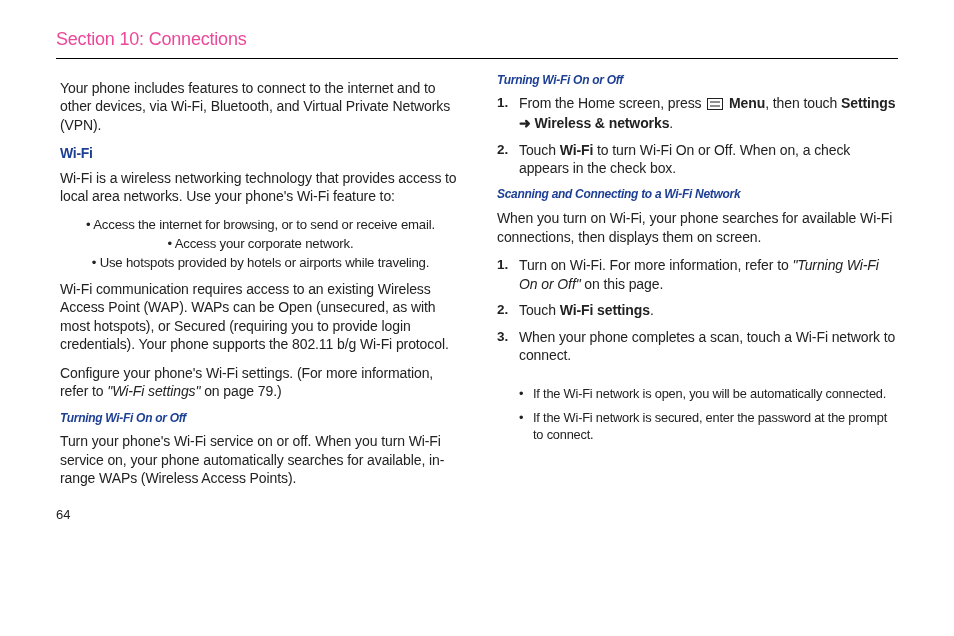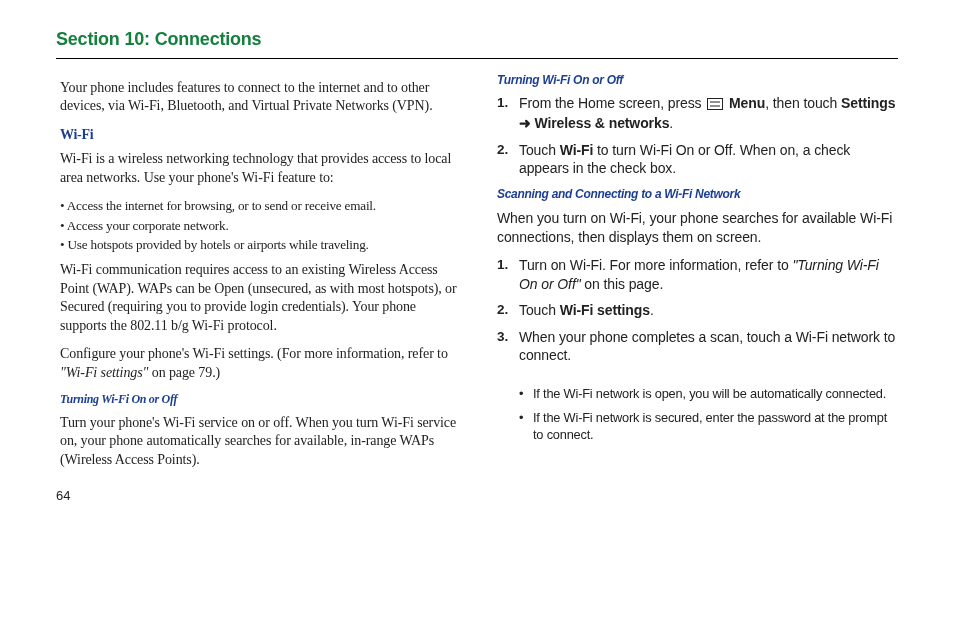--- a/index.html
+++ b/index.html
@@ -11,22 +11,22 @@
     font-stretch: condensed;
   }
   .page {
     box-sizing: border-box;
     padding: 28px 56px 10px 56px;
     font-size: 14px;
     line-height: 1.32;
     letter-spacing: -0.1px;
   }
   .title {
-    color: #15803d;
-    font-weight: 700;
+    color: #ec4899;
+    font-weight: 400;
     font-size: 18px;
     letter-spacing: -0.2px;
     padding-bottom: 6px;
   }
   hr.rule {
     border: none;
     border-top: 1.5px solid #000;
     margin: 0 0 14px 0;
   }
   .cols {
@@ -56,20 +56,21 @@
     letter-spacing: -0.3px;
   }
   ul.bul {
     list-style: none;
     padding: 0; margin: 2px 0 8px 0;
   }
   ul.bul > li {
     margin: 2px 0;
     font-size: 13.2px;
     letter-spacing: -0.2px;
+    text-align: center;
   }
   ul.bul > li::before {
     content: "• ";
   }
   ol.num {
     list-style: none;
     padding: 0; margin: 4px 0 8px 0;
   }
   ol.num > li {
     display: flex;
@@ -99,21 +100,21 @@
     min-width: 14px;
   }
   .b { font-weight: 700; }
   .i { font-style: italic; }
   .arrow { font-weight: 700; font-family: Arial, sans-serif; }
   .menu-icon {
     display: inline-block;
     vertical-align: -2px;
     margin: 0 2px;
   }
-  .pad-l { padding-left: 4px; font-family: Liberation Serif, serif; }
+  .pad-l { padding-left: 4px; }
   .pagenum {
     font-size: 13px;
     margin-top: 8px;
   }
 </style>
 </head>
 <body>
 
 <div class="page">
 

